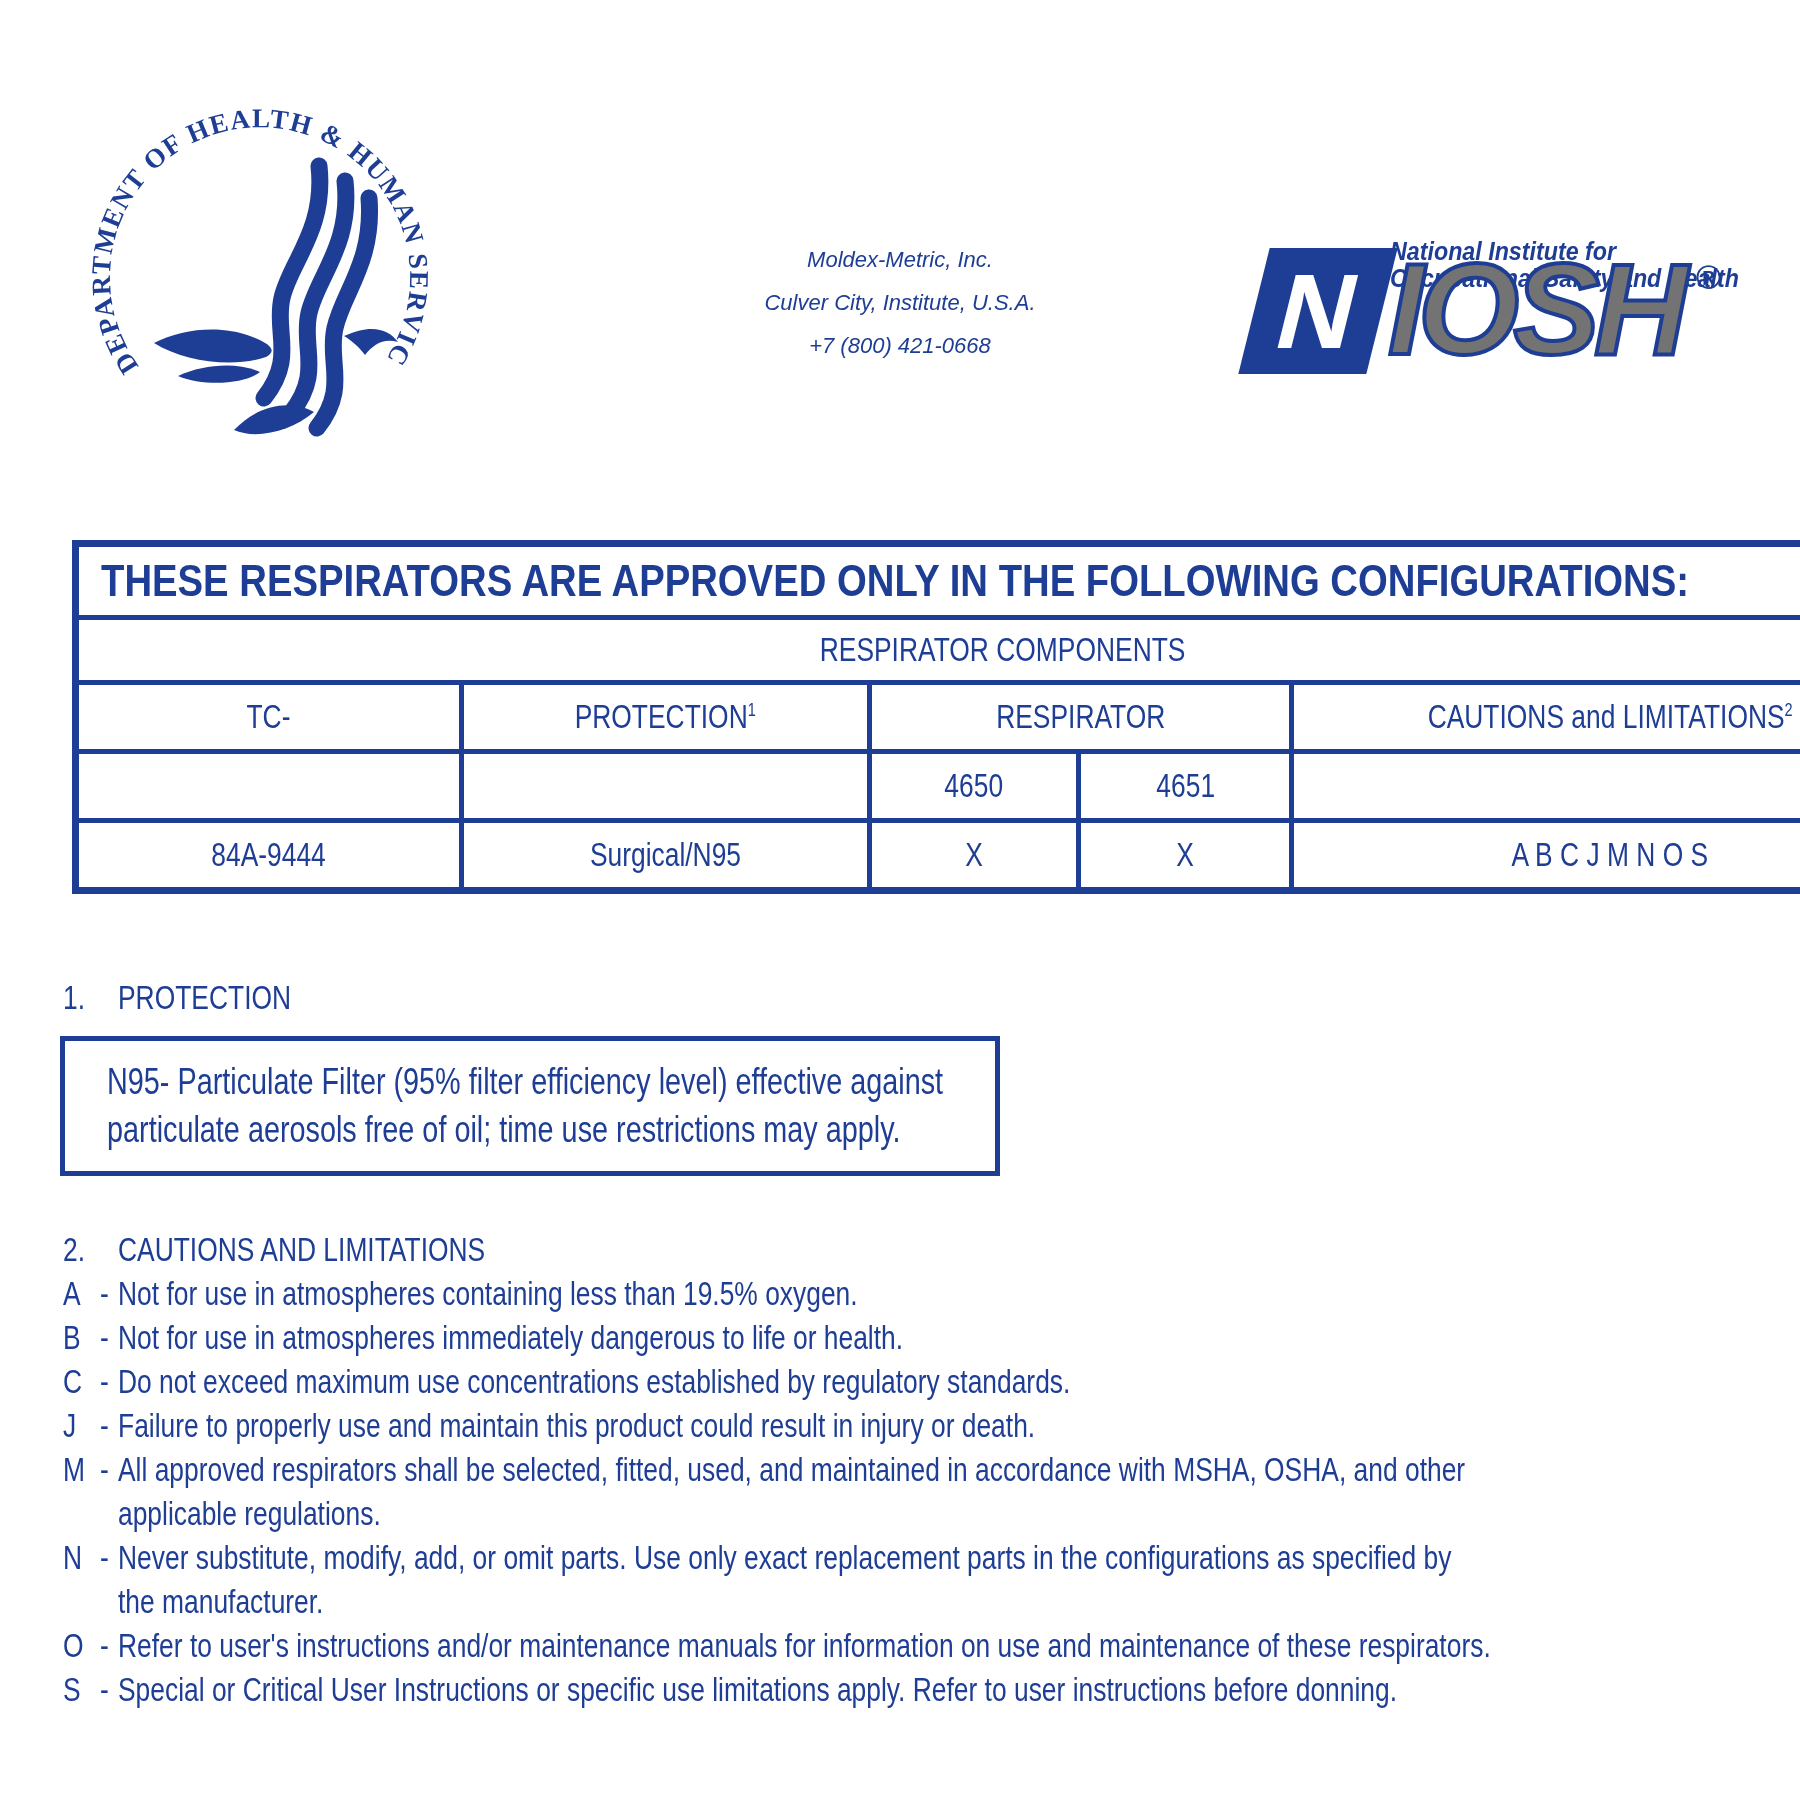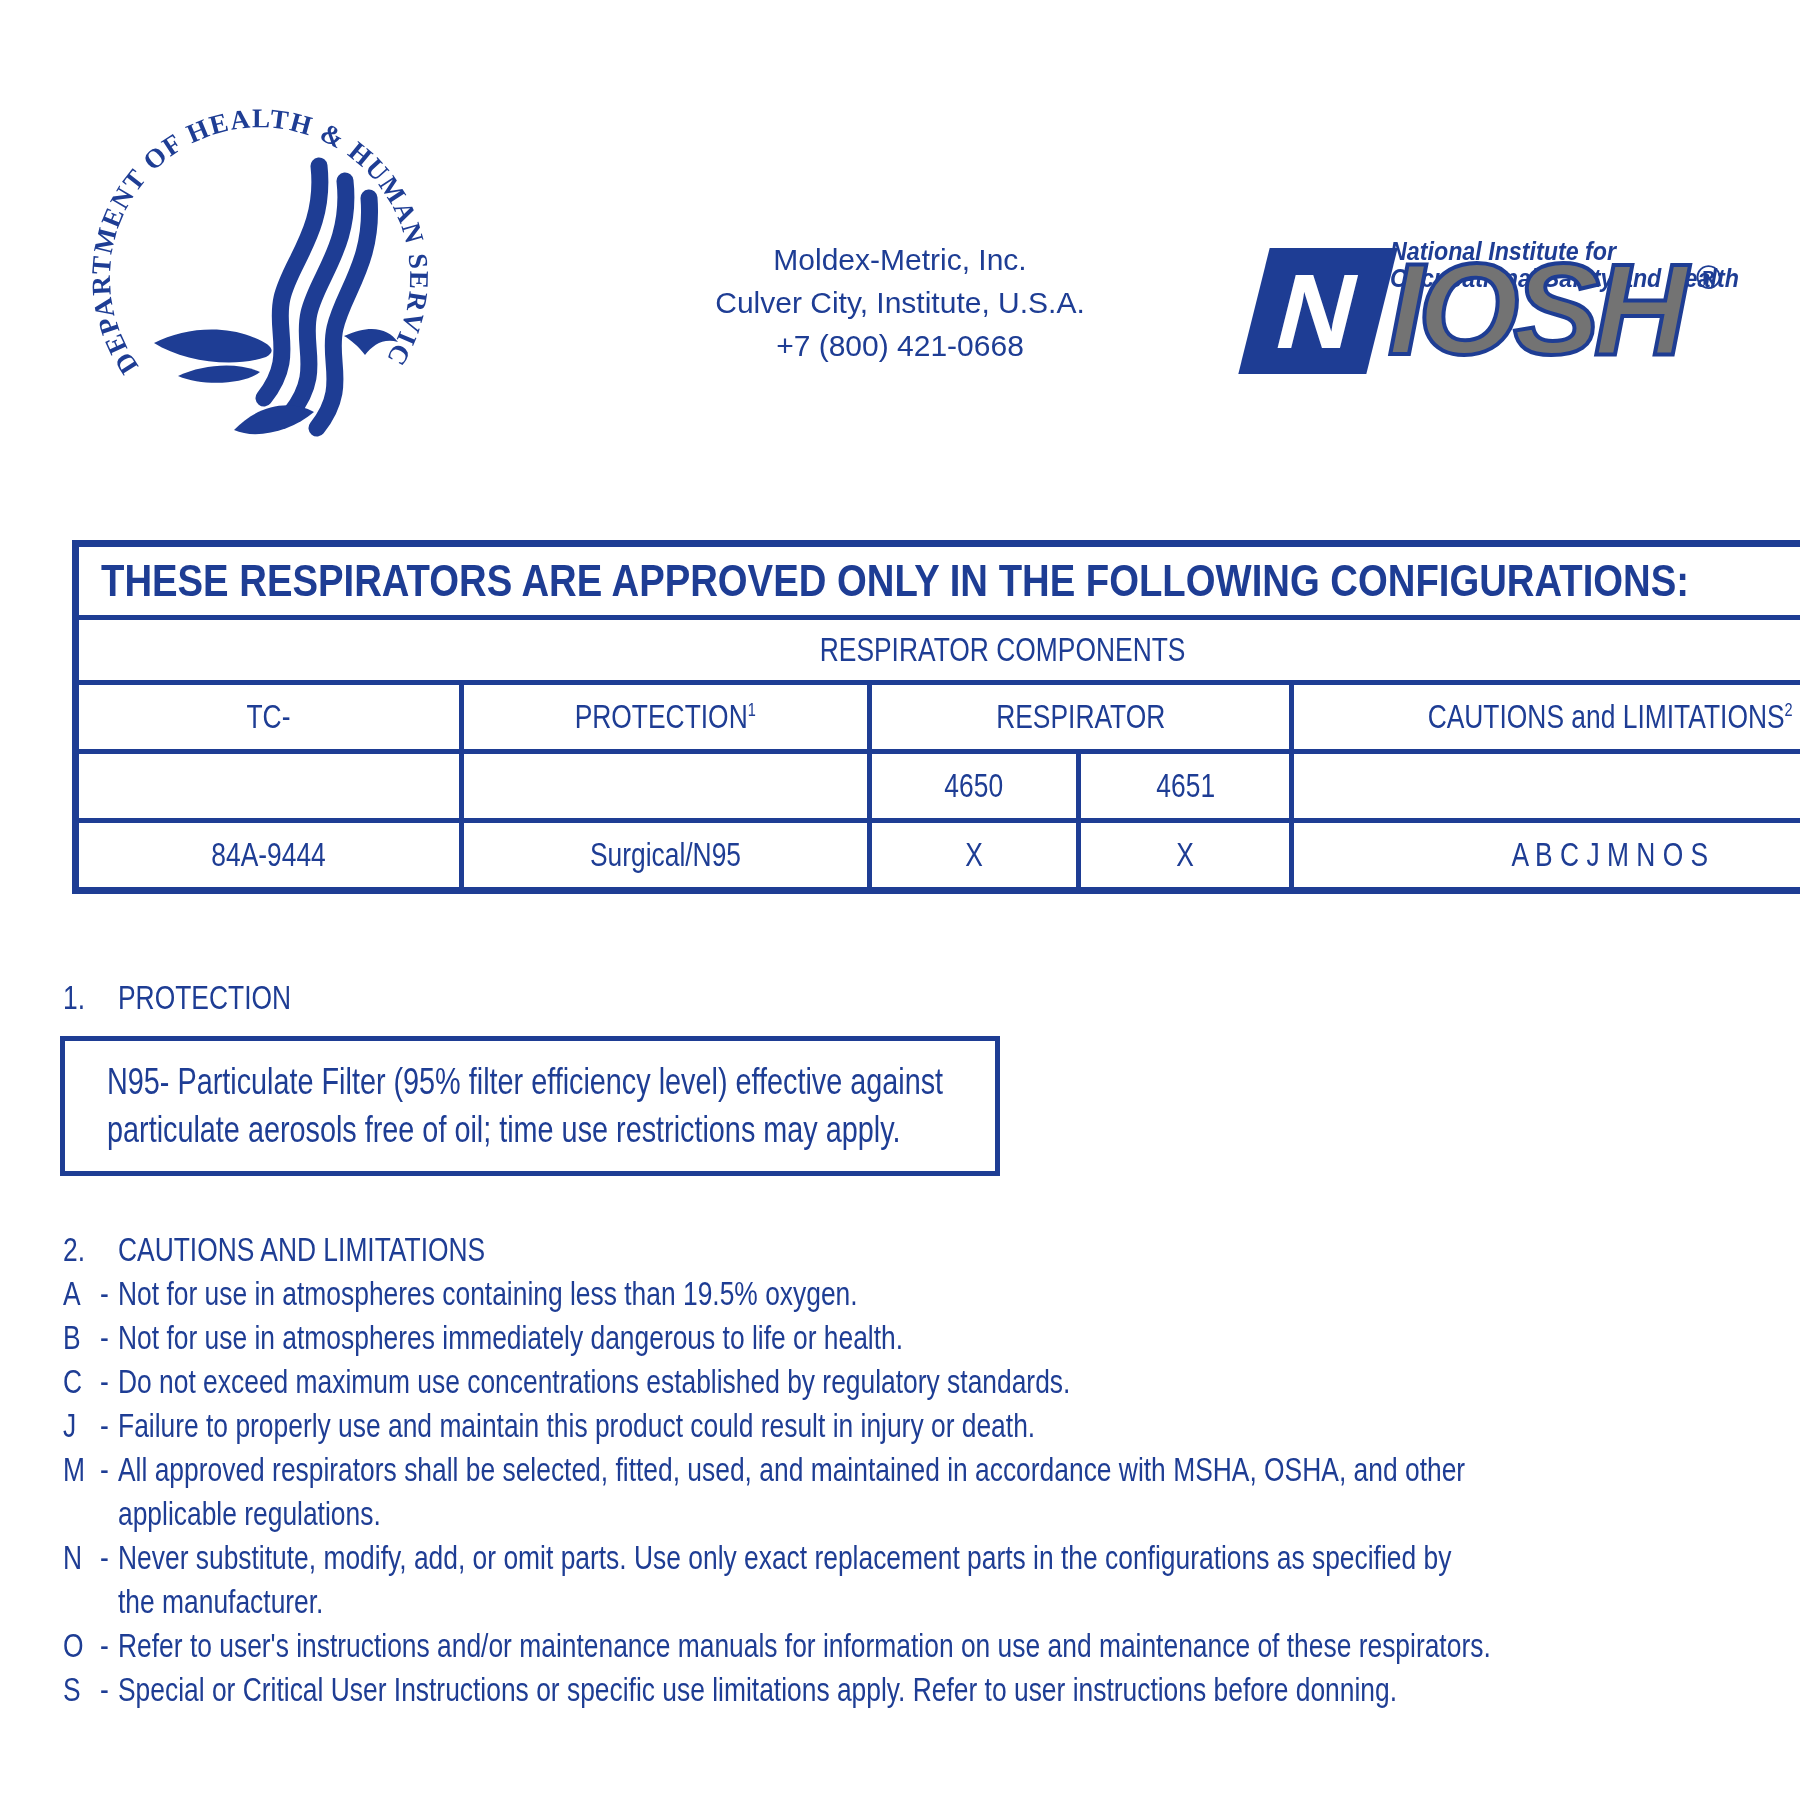--- a/index.html
+++ b/index.html
@@ -9,21 +9,21 @@
   }
   
   .cond-c{display:inline-block;transform:scaleX(0.80);transform-origin:50% 50%;white-space:nowrap;}
   .cond-l{display:inline-block;transform:scaleX(0.80);transform-origin:0 50%;white-space:nowrap;}
   .cond-w{width:125%;transform:scaleX(0.80);transform-origin:0 0;white-space:pre-line;}
   .cond-t{display:inline-block;transform:scaleX(0.87);transform-origin:0 50%;white-space:nowrap;}
 
   
   #hhs-seal{position:absolute;left:86px;top:100px;}
   #address{position:absolute;left:500px;top:238px;width:800px;text-align:center;
-           font-size:30px;line-height:43px;font-weight:400;}
+           font-size:22px;line-height:43px;font-weight:400;font-style:italic;}
   #niosh{position:absolute;left:1248px;top:238px;width:480px;height:150px;}
   #niosh .tagline{position:absolute;left:142px;top:0;font-size:25px;line-height:27px;
                   font-weight:bold;font-style:italic;transform:scaleX(0.93);transform-origin:0 0;white-space:nowrap;}
   #niosh .n-block{position:absolute;left:6px;top:10px;width:128px;height:126px;background:#1e3d94;
                   transform:skewX(-14deg);display:flex;align-items:center;justify-content:center;}
   #niosh .n-block span{color:#ffffff;font-size:106px;font-weight:bold;line-height:1;}
   #niosh .iosh{position:absolute;left:140px;top:6px;font-size:130px;line-height:130px;
                font-weight:bold;font-style:italic;letter-spacing:-6px;color:#737373;
                -webkit-text-stroke:4px #1e3d94;}
   #niosh .regmark{position:absolute;left:448px;top:20px;font-size:34px;font-weight:bold;}

